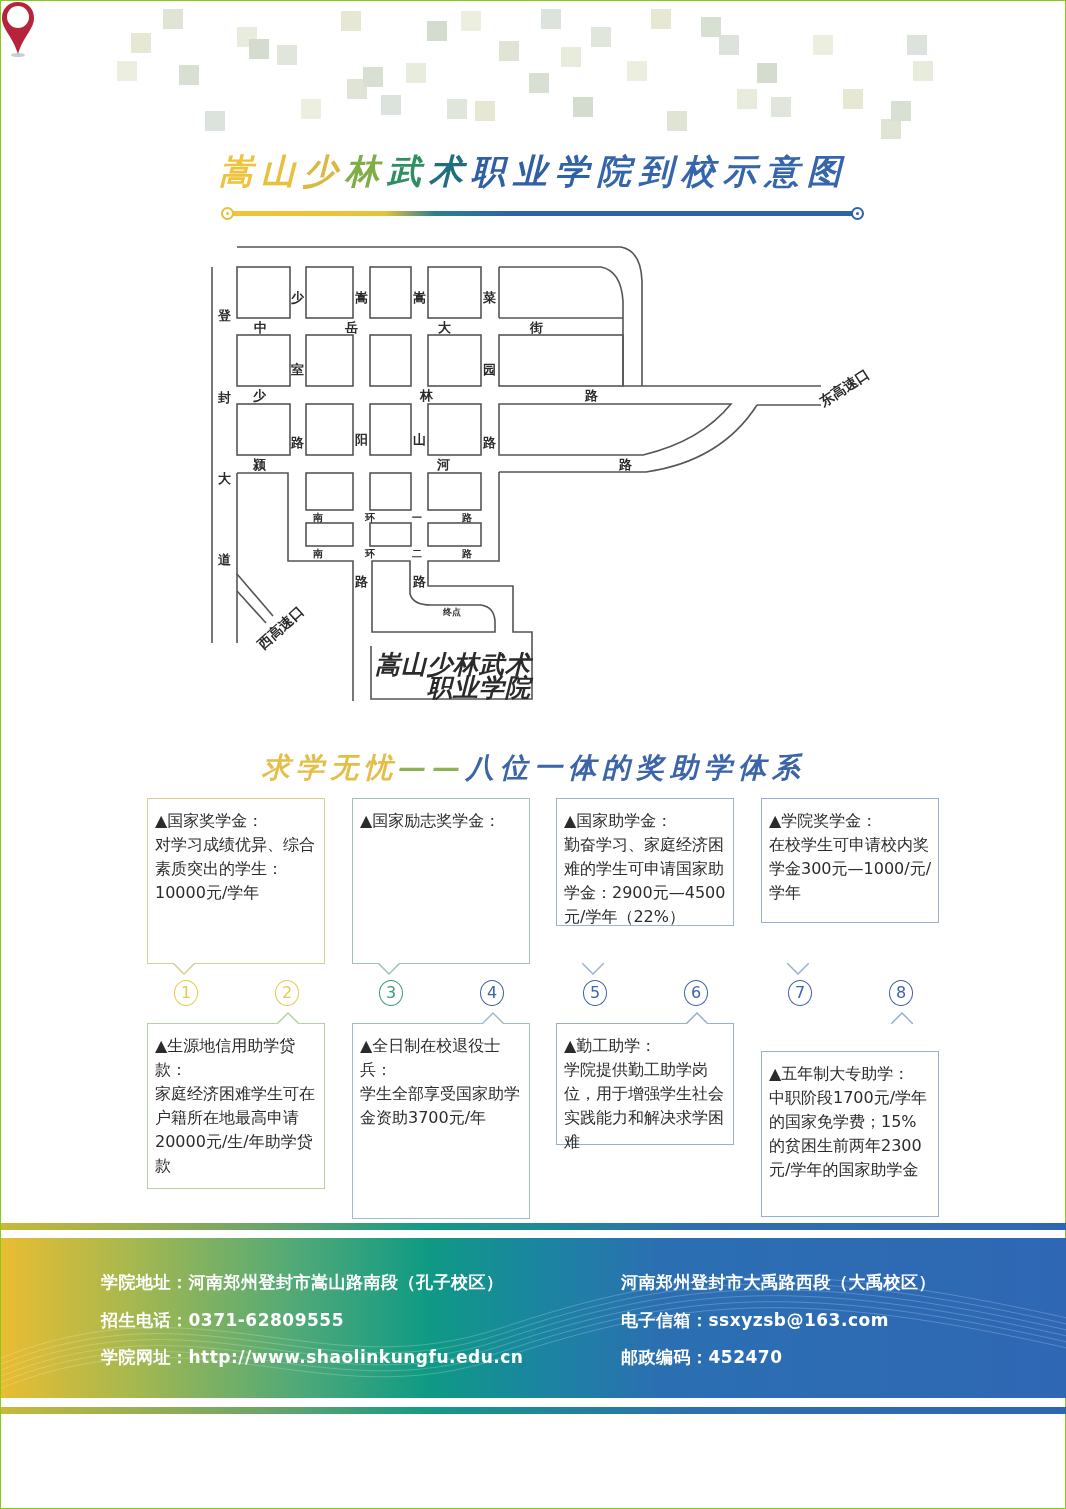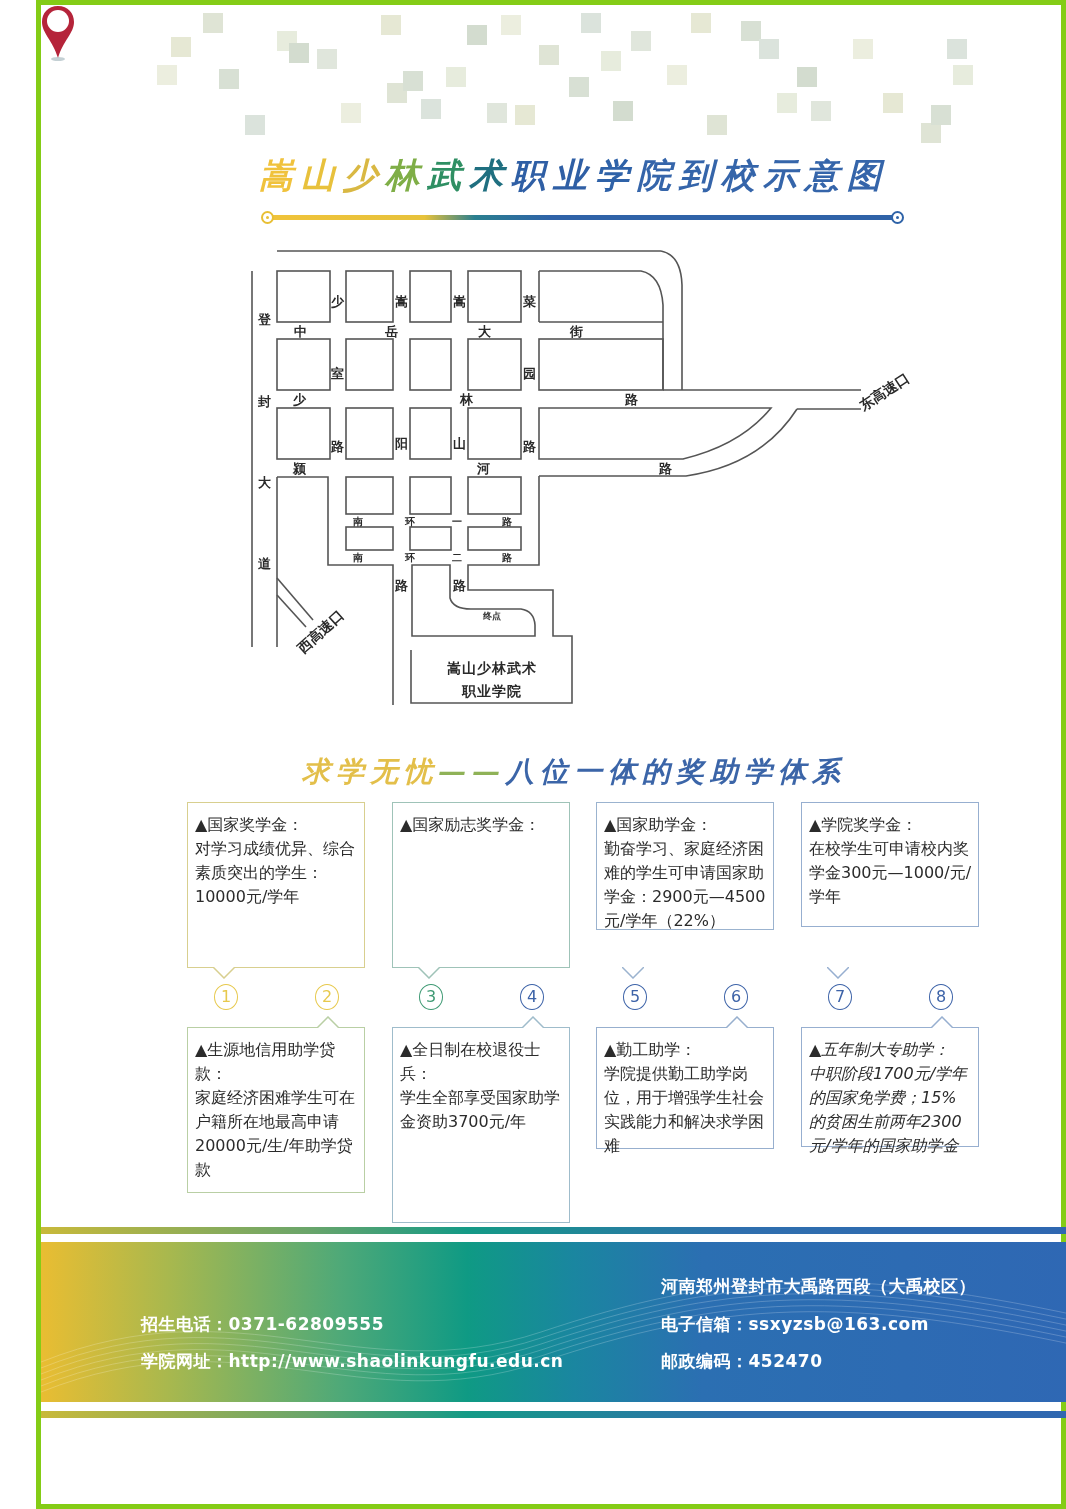--- a/index.html
+++ b/index.html
@@ -1,39 +1,39 @@
 <!DOCTYPE html>
 <html><head>
 <meta charset="utf-8">
 <style>
   * { box-sizing: border-box; margin: 0; padding: 0; }
   html, body { width: 1066px; height: 1509px; background: #fff; overflow: hidden; }
   body { position: relative; font-family: "DejaVu Sans", sans-serif; color: #2a2a2a; }
-  .page { position: absolute; inset: 0; border: 5px solid #84cc16; background: #fff; margin-left: 36px; }
+  .page { position: absolute; inset: 0; border: 1px solid #84cc16; background: #fff; }
 
   
   .mosaic { position: absolute; left: 0; top: 0; width: 1066px; height: 145px; }
   .tile { position: absolute; width: 20px; height: 20px; }
 
   
   .title-main { position: absolute; top: 148px; left: 0; width: 1066px; text-align: center;
     font-family: "DejaVu Serif", serif; font-size: 34px; font-weight: bold; letter-spacing: 8px; font-style: italic; }
   .title-main span { display: inline-block; }
   .title-line { position: absolute; top: 210px; left: 226px; width: 630px; height: 5px;
     background: linear-gradient(90deg, #f0c33a 0%, #e7c23b 25%, #2a7f8f 33%, #2f63a8 45%, #2f63a8 100%); border-radius: 3px; }
   .dot { position: absolute; top: 206px; width: 13px; height: 13px; border-radius: 50%; background: #fff; border: 2px solid; }
   .dot::after { content: ""; position: absolute; left: 3px; top: 3px; width: 3px; height: 3px; border-radius: 50%; background: currentColor; }
 
   
   .map { position: absolute; left: 0; top: 0; width: 1066px; height: 720px; pointer-events: none; }
   .map svg { position: absolute; left: 0; top: 0; }
   .mlabel { position: absolute; font-size: 13px; font-weight: bold; color: #2a2a2a; line-height: 1; }
   .mlabel.sm { font-size: 10px; }
-  .dest { position: absolute; left: 372px; top: 652px; width: 158px; text-align: center;
-    font-size: 14px; font-weight: bold; line-height: 23px; letter-spacing: 1px; }
+  .dest { position: absolute; left: 372px; top: 652px; width: 158px; text-align: right;
+    font-size: 25px; font-weight: bold; line-height: 23px; letter-spacing: 1px; font-style: italic; }
   .pin { position: absolute; left: 433px; top: 594px; width: 34px; height: 56px; }
   .pin-label { position: absolute; left: 440px; top: 605px; width: 22px; text-align: center; font-size: 9px; font-weight: bold; color: #333; }
 
   
   .title-sub { position: absolute; top: 748px; left: 0; width: 1066px; text-align: center;
     font-family: "DejaVu Serif", serif; font-size: 28px; font-weight: bold; font-style: italic; letter-spacing: 6px; }
 
   
   .card { position: absolute; width: 178px; background: #fff; border: 1.5px solid; padding: 10px 6px 6px 7px;
     font-size: 16px; line-height: 24px; color: #2b2b2b; }
@@ -254,21 +254,21 @@
       <svg width="22" height="12" style="position: absolute; left: 481px; top: 1011px;">
         <path d="M0 12 L11 1 L22 12" fill="#fff" stroke="#9fbccb" stroke-width="1.5"></path>
       </svg>
       <div class="card" style="left: 555px; top: 1022px; height: 122px; border-color: rgb(151, 175, 206);">
         <span class="head">▲勤工助学：</span>
         <span class="body">学院提供勤工助学岗位，用于增强学生社会实践能力和解决求学困难</span>
       </div>
       <svg width="22" height="12" style="position: absolute; left: 685px; top: 1011px;">
         <path d="M0 12 L11 1 L22 12" fill="#fff" stroke="#97afce" stroke-width="1.5"></path>
       </svg>
-      <div class="card" style="left: 760px; top: 1022px; height: 120px; border-color: rgb(151, 175, 208); font-style: italic;">
+      <div class="card" style="left: 760px; top: 1050px; height: 166px; border-color: rgb(151, 175, 208);">
         <span class="head">▲五年制大专助学：</span>
         <span class="body">中职阶段1700元/学年的国家免学费；15%的贫困生前两年2300元/学年的国家助学金</span>
       </div>
       <svg width="22" height="12" style="position: absolute; left: 890px; top: 1011px;">
         <path d="M0 12 L11 1 L22 12" fill="#fff" stroke="#97afd0" stroke-width="1.5"></path>
       </svg>
       <div class="num" style="left: 173px; color: rgb(231, 201, 77); border-color: rgb(231, 201, 77);">1</div>
       <div class="num" style="left: 274px; color: rgb(231, 201, 77); border-color: rgb(231, 201, 77);">2</div>
       <div class="num" style="left: 378px; color: rgb(63, 154, 116); border-color: rgb(63, 154, 116);">3</div>
       <div class="num" style="left: 479px; color: rgb(61, 99, 168); border-color: rgb(61, 99, 168);">4</div>
@@ -283,20 +283,23 @@
     <svg class="wave" viewBox="0 0 1066 160">
       <g fill="none" stroke="#fff" stroke-width="0.6">
         <path d="M0 120 C200 40 320 150 500 90 S800 20 1066 80"></path>
         <path d="M0 126 C200 46 320 156 500 96 S800 26 1066 86"></path>
         <path d="M0 132 C200 52 320 162 500 102 S800 32 1066 92"></path>
         <path d="M0 138 C200 58 320 168 500 108 S800 38 1066 98"></path>
         <path d="M0 144 C200 64 320 174 500 114 S800 44 1066 104"></path>
         <path d="M0 150 C200 70 320 180 500 120 S800 50 1066 110"></path>
       </g>
     </svg>
+    <div class="frow" style="left:100px;top:33px;">
+      <span>学院地址：</span><span>河南郑州登封市嵩山路南段（孔子校区）</span>
+    </div>
     <div class="frow" style="left:620px;top:33px;">
       <span>河南郑州登封市大禹路西段（大禹校区）</span>
     </div>
     <div class="frow" style="left:100px;top:71px;">
       <span>招生电话：</span><span>0371-62809555</span>
     </div>
     <div class="frow" style="left:620px;top:71px;">
       <span>电子信箱：</span><span>ssxyzsb@163.com</span>
     </div>
     <div class="frow" style="left:100px;top:108px;">

